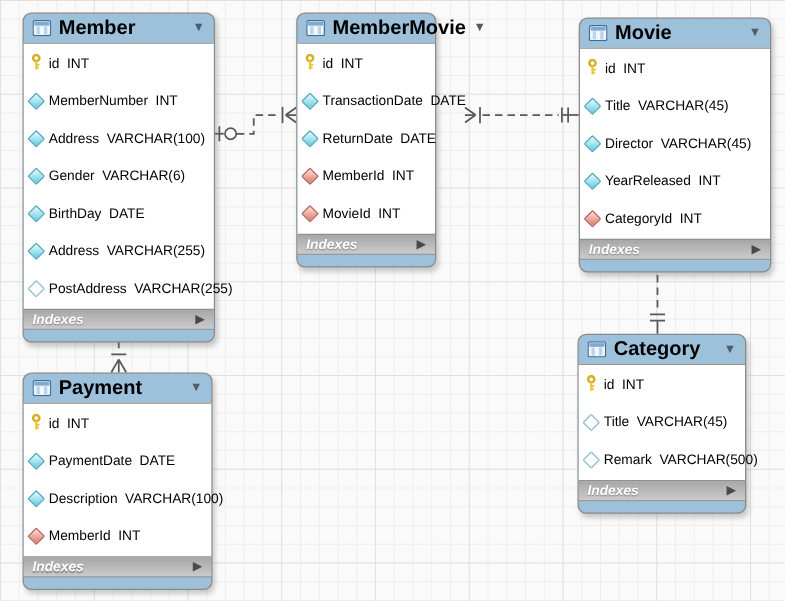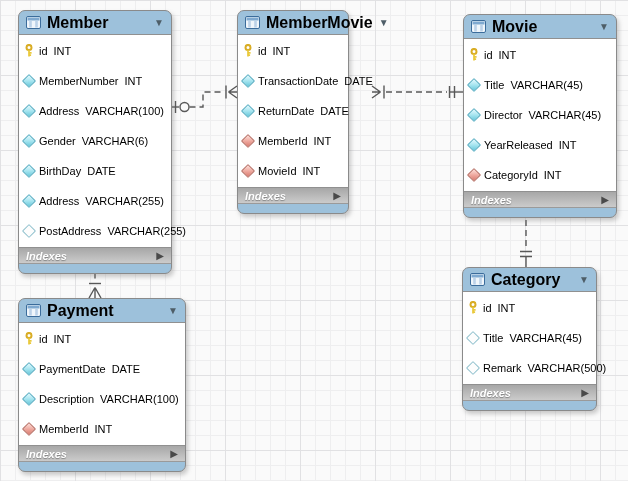--- a/index.html
+++ b/index.html
@@ -42,21 +42,21 @@
     padding:0 7px;background:linear-gradient(#a7a7a7,#cbcbcb);
     border-bottom:1px solid #9a9a9a;
   }
   .indexes-label{font-size:11px;font-weight:bold;color:#fff;text-shadow:0 1px 1px rgba(90,90,90,.6);font-style:italic;}
   .expand-arrow{font-size:10px;color:#4a4a4a;line-height:1;}
 
   
   #tbl-0{left:18px;top:10px;width:154px;}
   #tbl-1{left:237px;top:10px;width:112px;}
   #tbl-2{left:463px;top:14px;width:154px;}
-  #tbl-3{left:18px;top:298px;width:168px;}
+  #tbl-3{left:18px;top:298px;width:152px;}
   #tbl-4{left:462px;top:267px;width:135px;}
   .svgdefs{position:absolute;width:0;height:0;overflow:hidden;}
 </style>
 </head>
 <body>
 
 <svg class="svgdefs" aria-hidden="true">
   <defs>
     <g id="def-table-icon">
       <rect x="0.5" y="0.5" width="14" height="12" rx="1.5" fill="#f0f6fb" stroke="#3b6c9b"></rect>

